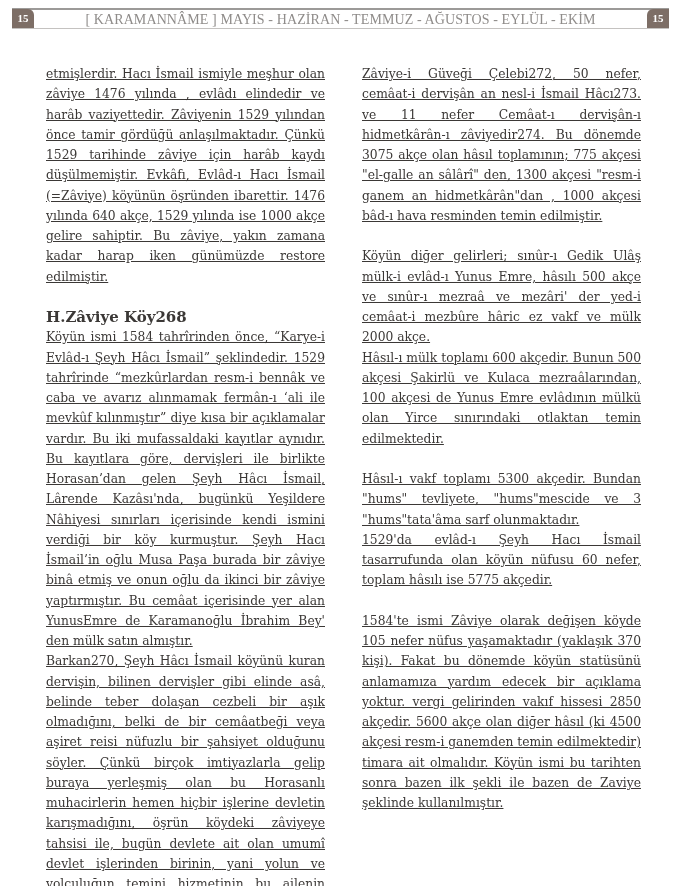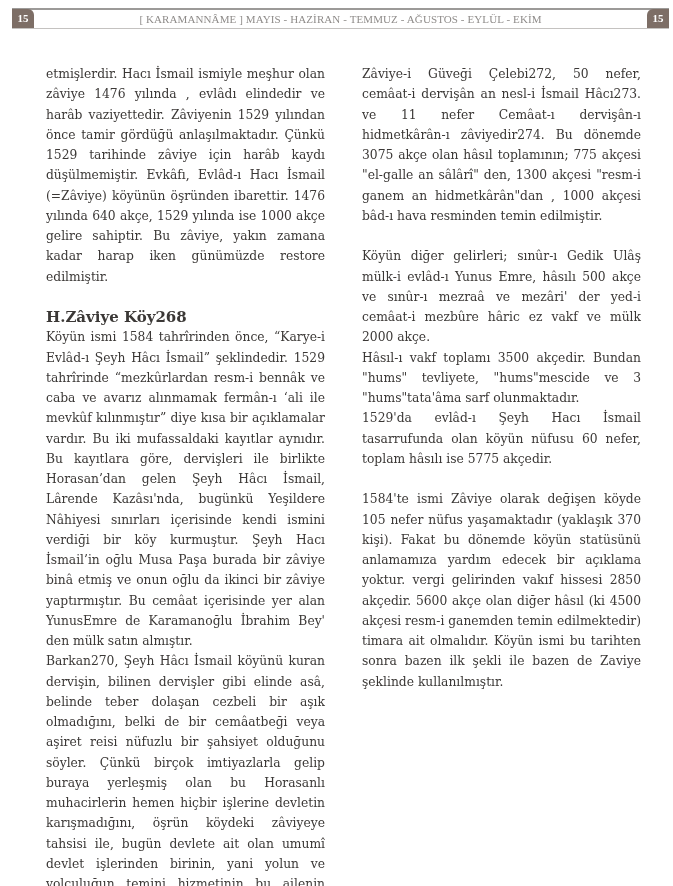--- a/index.html
+++ b/index.html
@@ -45,38 +45,39 @@
     right: 0;
     border-top-left-radius: 6px;
   }
   .header-title {
     position: absolute;
     left: 0;
     right: 0;
     top: 0;
     text-align: center;
     font-family: "Liberation Serif", serif;
-    font-size: 11px;
+    font-size: 14px;
     line-height: 19px;
     color: #8f8c8a;
     letter-spacing: 0.1px;
   }
   .column {
     position: absolute;
     top: 64px;
     width: 279px;
     font-size: 12.3px;
     line-height: 20.25px;
   }
   .column.left { left: 46px; }
   .column.right { left: 362px; }
   .column p {
     margin: 0;
     text-align: justify;
     hyphens: none;
+    text-decoration: underline;
   }
   .column p.gap-after { margin-bottom: 20.25px; }
   .column h3 {
     margin: 0;
     font-size: 15px;
     line-height: 20.25px;
     font-weight: bold;
   }
 </style>
 </head>
@@ -92,16 +93,17 @@
   <p class="gap-after">etmişlerdir. Hacı İsmail ismiyle meşhur olan zâviye 1476 yılında , evlâdı elindedir ve harâb vaziyettedir. Zâviyenin 1529 yılından önce tamir gördüğü anlaşılmaktadır. Çünkü 1529 tarihinde zâviye için harâb kaydı düşülmemiştir. Evkâfı, Evlâd-ı Hacı İsmail (=Zâviye) köyünün öşründen ibarettir. 1476 yılında 640 akçe, 1529 yılında ise 1000 akçe gelire sahiptir. Bu zâviye, yakın zamana kadar harap iken günümüzde restore edilmiştir.</p>
   <h3>H.Zâviye Köy268</h3>
   <p>Köyün ismi 1584 tahrîrinden önce, “Karye-i Evlâd-ı Şeyh Hâcı İsmail” şeklindedir. 1529 tahrîrinde “mezkûrlardan resm-i bennâk ve caba ve avarız alınmamak fermân-ı ‘ali ile mevkûf kılınmıştır” diye kısa bir açıklamalar vardır. Bu iki mufassaldaki kayıtlar aynıdır. Bu kayıtlara göre, dervişleri ile birlikte Horasan’dan gelen Şeyh Hâcı İsmail, Lârende Kazâsı'nda, bugünkü Yeşildere Nâhiyesi sınırları içerisinde kendi ismini verdiği bir köy kurmuştur. Şeyh Hacı İsmail’in oğlu Musa Paşa burada bir zâviye binâ etmiş ve onun oğlu da ikinci bir zâviye yaptırmıştır. Bu cemâat içerisinde yer alan YunusEmre de Karamanoğlu İbrahim Bey' den mülk satın almıştır.</p>
   <p>Barkan270, Şeyh Hâcı İsmail köyünü kuran dervişin, bilinen dervişler gibi elinde asâ, belinde teber dolaşan cezbeli bir aşık olmadığını, belki de bir cemâatbeği veya aşiret reisi nüfuzlu bir şahsiyet olduğunu söyler. Çünkü birçok imtiyazlarla gelip buraya yerleşmiş olan bu Horasanlı muhacirlerin hemen hiçbir işlerine devletin karışmadığını, öşrün köydeki zâviyeye tahsisi ile, bugün devlete ait olan umumî devlet işlerinden birinin, yani yolun ve yolculuğun temini hizmetinin bu ailenin müstakil olarak ifâsına terk edildiğini belirtir.</p>
 
 </div>
 
 <div class="column right">
   <p class="gap-after">Zâviye-i Güveği Çelebi272, 50 nefer, cemâat-i dervişân an nesl-i İsmail Hâcı273. ve 11 nefer Cemâat-ı dervişân-ı hidmetkârân-ı zâviyedir274. Bu dönemde 3075 akçe olan hâsıl toplamının; 775 akçesi "el-galle an sâlârî" den, 1300 akçesi "resm-i ganem an hidmetkârân"dan , 1000 akçesi bâd-ı hava resminden temin edilmiştir.</p>
   <p>Köyün diğer gelirleri; sınûr-ı Gedik Ulâş mülk-i evlâd-ı Yunus Emre, hâsılı 500 akçe ve sınûr-ı mezraâ ve mezâri' der yed-i cemâat-i mezbûre hâric ez vakf ve mülk 2000 akçe.</p>
-  <p>Hâsıl-ı vakf toplamı 3500 akçedir. Bundan "hums" tevliyete, "hums"mescide ve 3 "hums"tata'âma sarf olunmaktadır.</p>
+  <p class="gap-after">Hâsıl-ı mülk toplamı 600 akçedir. Bunun 500 akçesi Şakirlü ve Kulaca mezraâlarından, 100 akçesi de Yunus Emre evlâdının mülkü olan Yirce sınırındaki otlaktan temin edilmektedir.</p>
+  <p>Hâsıl-ı vakf toplamı 5300 akçedir. Bundan "hums" tevliyete, "hums"mescide ve 3 "hums"tata'âma sarf olunmaktadır.</p>
   <p class="gap-after">1529'da evlâd-ı Şeyh Hacı İsmail tasarrufunda olan köyün nüfusu 60 nefer, toplam hâsılı ise 5775 akçedir.</p>
   <p>1584'te ismi Zâviye olarak değişen köyde 105 nefer nüfus yaşamaktadır (yaklaşık 370 kişi). Fakat bu dönemde köyün statüsünü anlamamıza yardım edecek bir açıklama yoktur. vergi gelirinden vakıf hissesi 2850 akçedir. 5600 akçe olan diğer hâsıl (ki 4500 akçesi resm-i ganemden temin edilmektedir) timara ait olmalıdır. Köyün ismi bu tarihten sonra bazen ilk şekli ile bazen de Zaviye şeklinde kullanılmıştır.</p>
 </div>
 
 </body></html>

